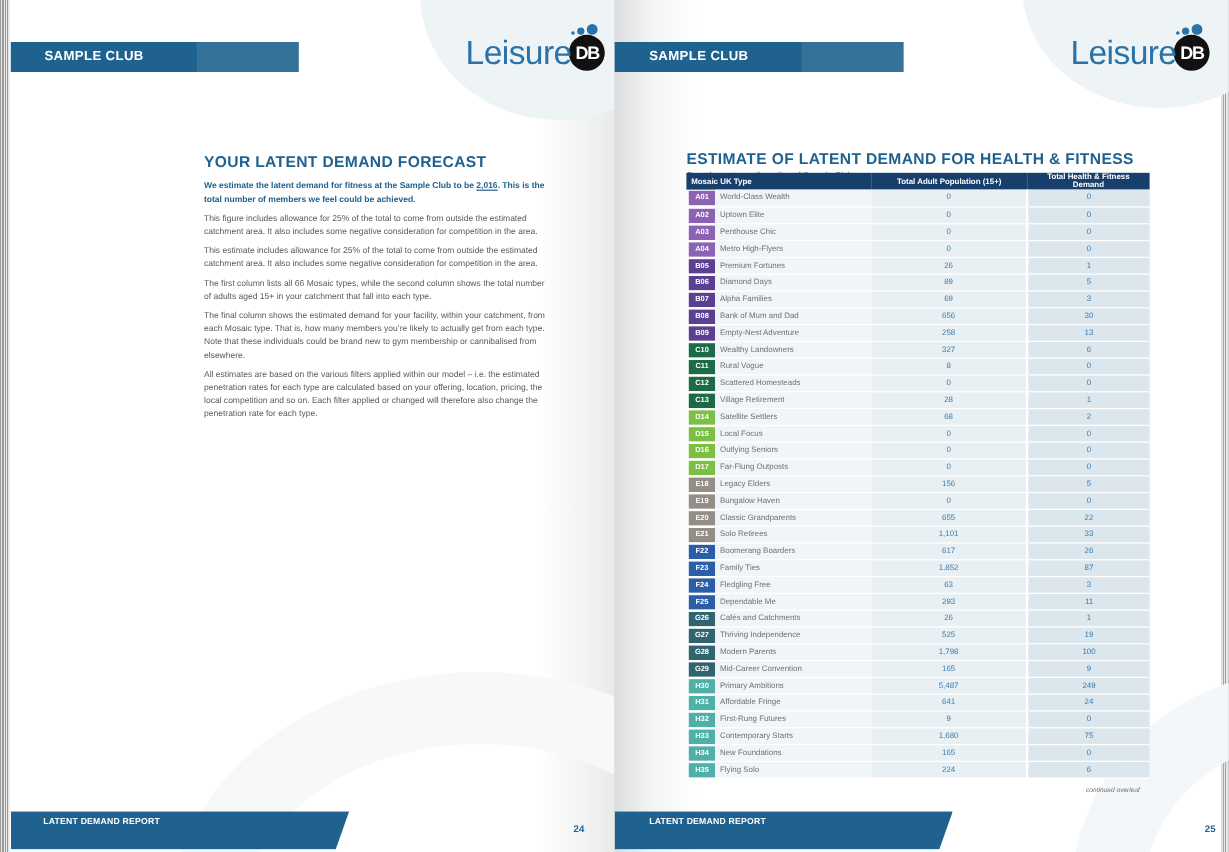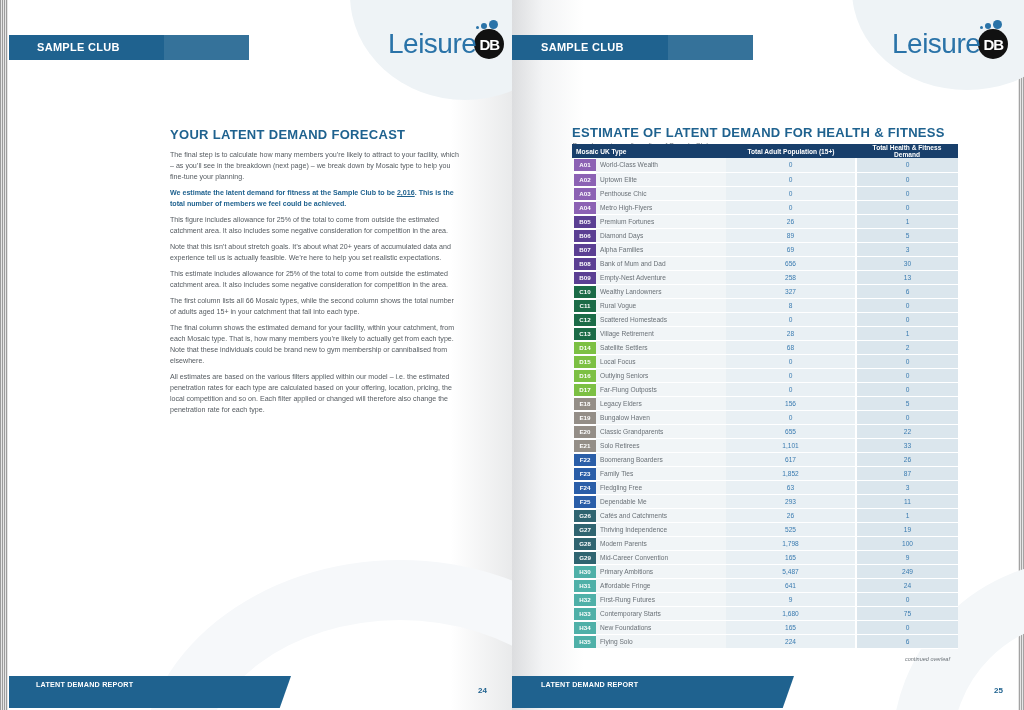--- a/index.html
+++ b/index.html
@@ -74,24 +74,22 @@
       <span class="logo-db">DB</span>
       <span class="logo-dots">
         <span style="width:3px;height:3px;"></span>
           <span style="width:6px;height:6px;"></span>
           <span style="width:9px;height:9px;"></span>
       </span>
     </div>
 
     <div class="left-content">
       <div class="section-title">YOUR LATENT DEMAND FORECAST</div>
-      <p class="para">The final step is to calculate how many members you’re likely to attract to your facility, which – as you’ll see in the breakdown (next page) – we break down by Mosaic type to help you fine-tune your planning.</p>
       <p class="para bold"><span>We estimate the latent demand for fitness at the Sample Club to be </span><span class="ul">2,016</span><span>. This is the total number of members we feel could be achieved.</span></p>
       <p class="para">This figure includes allowance for 25% of the total to come from outside the estimated catchment area. It also includes some negative consideration for competition in the area.</p>
-      <p class="para">Note that this isn’t about stretch goals. It’s about what 20+ years of accumulated data and experience tell us is actually feasible. We’re here to help you set realistic expectations.</p>
       <p class="para">This estimate includes allowance for 25% of the total to come from outside the estimated catchment area. It also includes some negative consideration for competition in the area.</p>
       <p class="para">The first column lists all 66 Mosaic types, while the second column shows the total number of adults aged 15+ in your catchment that fall into each type.</p>
       <p class="para">The final column shows the estimated demand for your facility, within your catchment, from each Mosaic type. That is, how many members you’re likely to actually get from each type. Note that these individuals could be brand new to gym membership or cannibalised from elsewhere.</p>
       <p class="para">All estimates are based on the various filters applied within our model – i.e. the estimated penetration rates for each type are calculated based on your offering, location, pricing, the local competition and so on. Each filter applied or changed will therefore also change the penetration rate for each type.</p>
     </div>
 
     <div class="footer-bar" style="left:9px;">
       <span>LATENT DEMAND REPORT</span>
     </div>
     <div class="page-num" style="left:478px;">24</div>
@@ -112,21 +110,21 @@
       <span class="logo-dots">
         <span style="width:3px;height:3px;"></span>
           <span style="width:6px;height:6px;"></span>
           <span style="width:9px;height:9px;"></span>
       </span>
     </div>
 
     <div class="footer-bar" style="left:0px; padding-left:29px;">
       <span>LATENT DEMAND REPORT</span>
     </div>
-    <div class="page-num" style="left:471px;padding-left:11px;">25</div>
+    <div class="page-num" style="left:481px;padding-left:11px;">25</div>
   </div>
 
   <div class="right-content">
     <div class="table-title">ESTIMATE OF LATENT DEMAND FOR HEALTH &amp; FITNESS</div>
     <div class="table-sub">Based on a two-mile radius of Sample Club</div>
   </div>
 
   <table class="demand">
     <thead>
       <tr>

